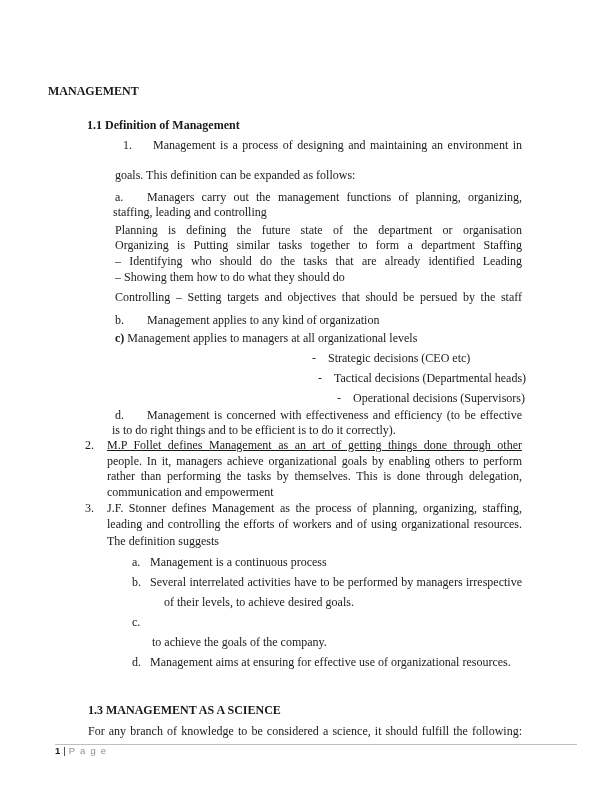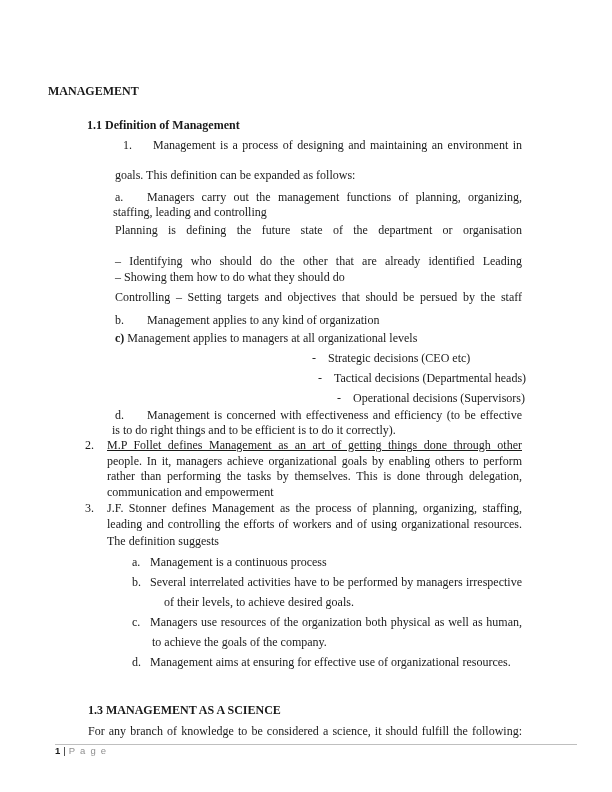--- a/index.html
+++ b/index.html
@@ -39,21 +39,22 @@
 
   <div class="ln" style="left:123px;top:138px;">1.</div>
   <div class="ln j" style="left:153px;top:138px;width:369px;">Management is a process of designing and maintaining an environment in</div>
   <div class="ln" style="left:115px;top:168px;width:407px;">goals. This definition can be expanded as follows:</div>
 
   <div class="ln" style="left:115px;top:190px;">a.</div>
   <div class="ln j" style="left:147px;top:190px;width:375px;">Managers carry out the management functions of planning, organizing,</div>
   <div class="ln" style="left:113px;top:205px;width:409px;">staffing, leading and controlling</div>
 
   <div class="ln j" style="left:115px;top:223px;width:407px;">Planning is defining the future state of the department or organisation</div>
-  <div class="ln j" style="left:115px;top:254px;width:407px;">– Identifying who should do the other that are already identified  Leading</div>
+  <div class="ln j" style="left:115px;top:238px;width:407px;">Organizing is Putting similar tasks together to form a department  Staffing</div>
+  <div class="ln j" style="left:115px;top:254px;width:407px;">– Identifying who should do the tasks that are already identified  Leading</div>
   <div class="ln" style="left:115px;top:270px;width:407px;">– Showing them how to do what they should do</div>
 
   <div class="ln j" style="left:115px;top:290px;width:407px;">Controlling – Setting targets and objectives that should be persued by the  staff</div>
 
   <div class="ln" style="left:115px;top:313px;">b.</div>
   <div class="ln" style="left:147px;top:313px;width:375px;">Management applies to any kind of organization</div>
 
   <div class="ln" style="left:115px;top:331px;width:407px;"><span class="b">c)</span> <span>Management applies to managers at all organizational levels</span></div>
 
   <div class="ln" style="left:312px;top:351px;"><span class="dash">-</span><span>Strategic decisions (CEO etc)</span></div>
@@ -76,21 +77,20 @@
   <div class="ln" style="left:107px;top:534px;width:415px;">The definition suggests</div>
 
   <div class="ln" style="left:132px;top:555px;">a.</div>
   <div class="ln" style="left:150px;top:555px;width:372px;">Management is a continuous process</div>
 
   <div class="ln" style="left:132px;top:575px;">b.</div>
   <div class="ln j" style="left:150px;top:575px;width:372px;">Several interrelated activities have to be performed by managers irrespective</div>
   <div class="ln" style="left:164px;top:595px;width:370px;">of their levels, to achieve desired goals.</div>
 
   <div class="ln" style="left:132px;top:615px;">c.</div>
-  <div class="ln j" style="left:150px;top:615px;width:372px;">Managers use resources of the organization both physical as well as human,</div>
   <div class="ln" style="left:152px;top:635px;width:370px;">to achieve the goals of the company.</div>
 
   <div class="ln" style="left:132px;top:655px;">d.</div>
   <div class="ln" style="left:150px;top:655px;width:372px;">Management aims at ensuring for effective use of organizational resources.</div>
 
   <div class="ln b" style="left:88px;top:703px;">1.3 MANAGEMENT AS A SCIENCE</div>
   <div class="ln j" style="left:88px;top:724px;width:434px;">For any branch of knowledge to be considered a science, it should fulfill the following:</div>
 
   <div id="footer-rule"></div>
   <div id="footer"><span class="num">1</span><span class="bar">|</span><span class="label">Page</span></div>

